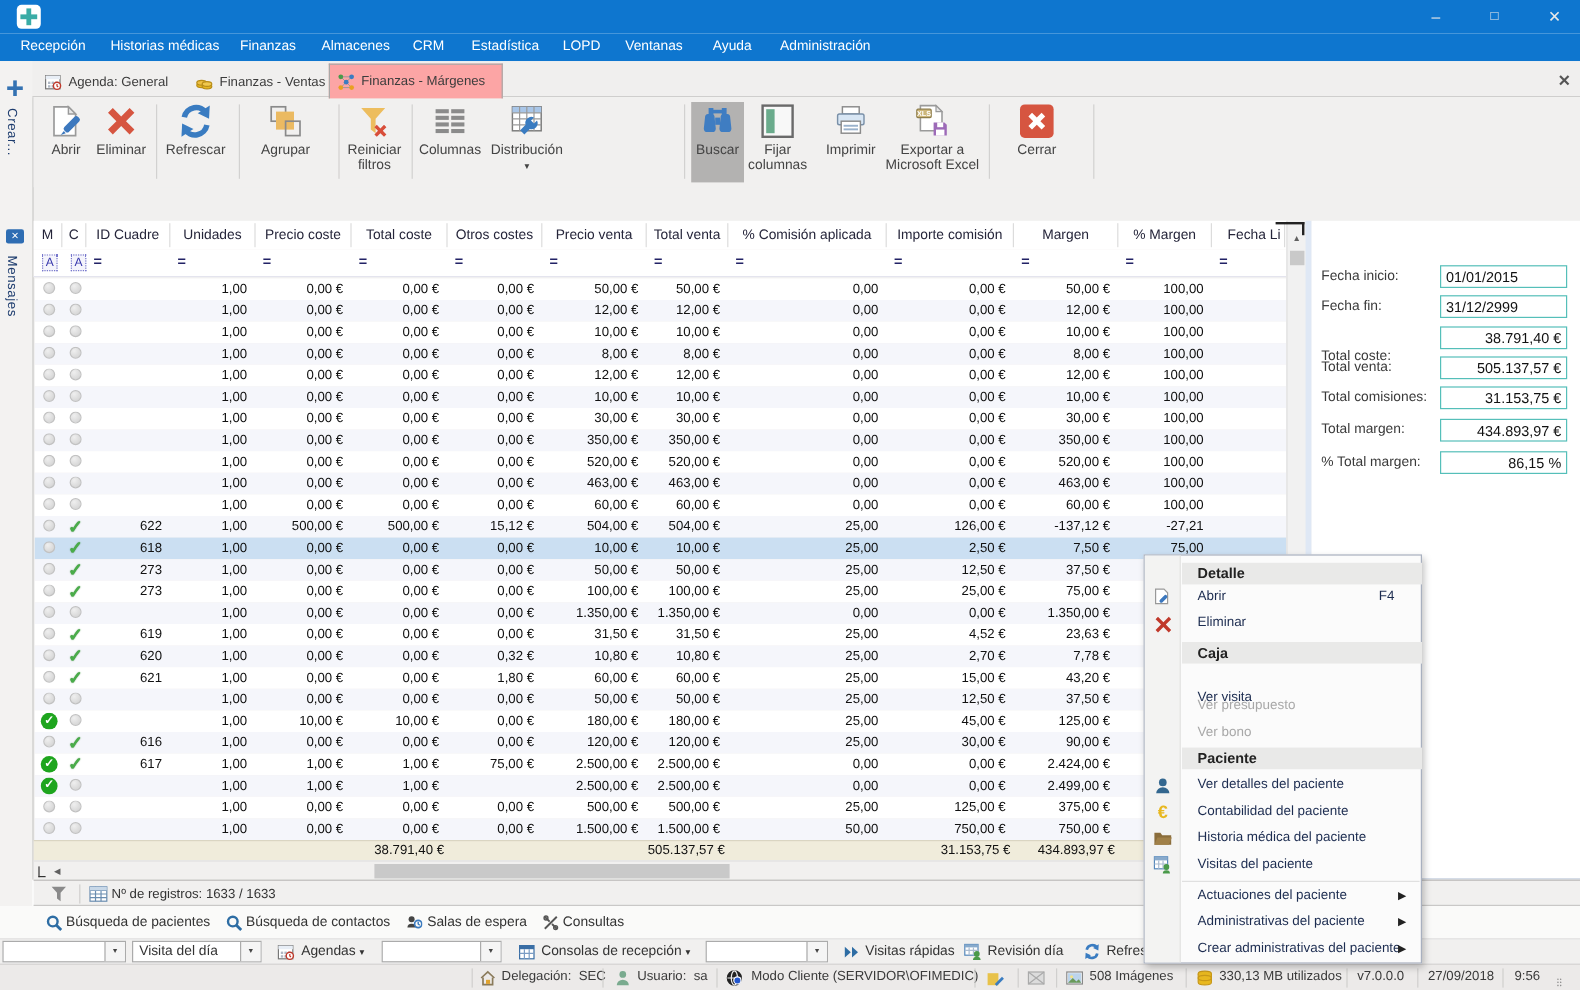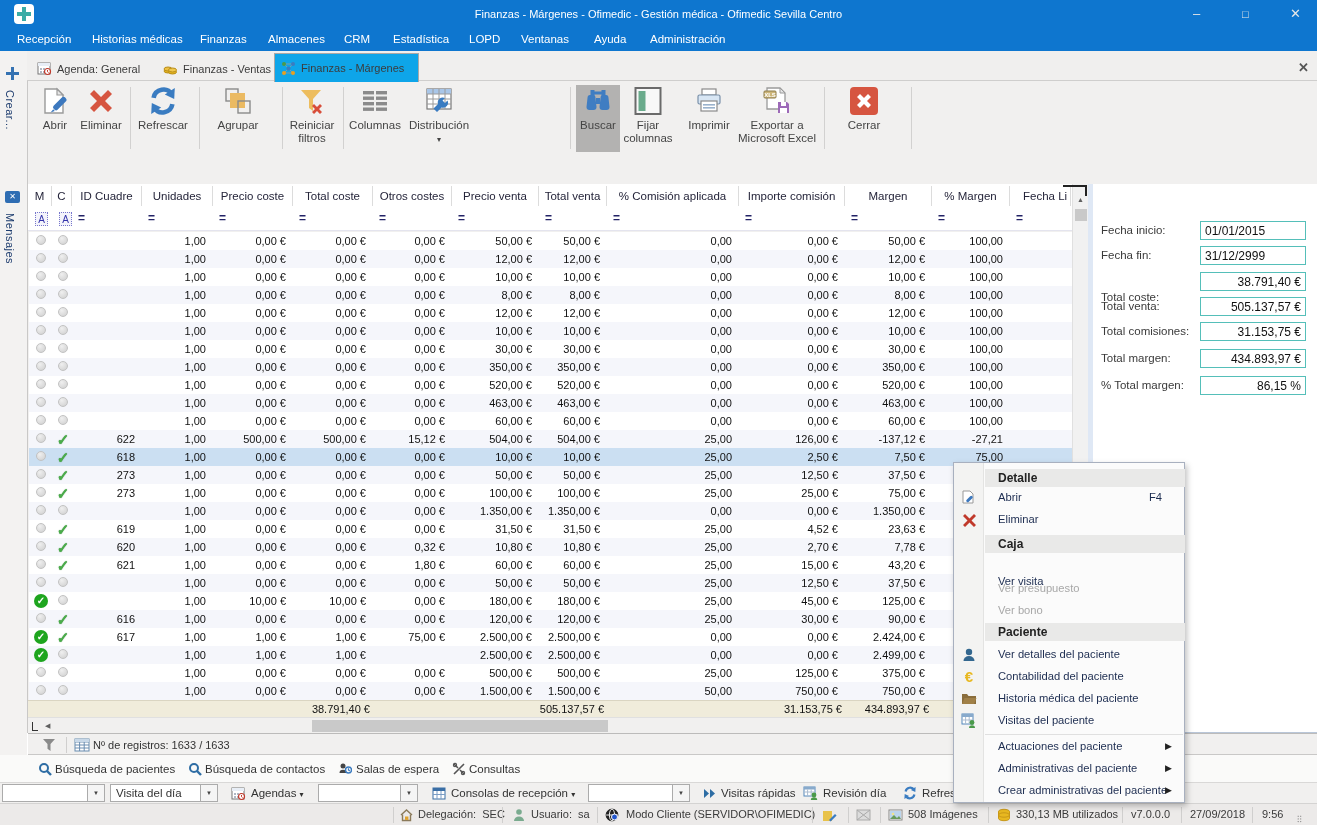--- a/index.html
+++ b/index.html
@@ -9,21 +9,21 @@
 .menubar{left:0;top:28px;width:1317px;height:23px;background:#0e76cf;color:#fff;font-size:11.5px}
 .menubar span{position:absolute;top:5px}
 .apptitle{position:absolute;left:0;right:0;top:8px;text-align:center;color:#fff;font-size:11px}
 .appico{position:absolute;left:14px;top:4px;width:20px;height:20px;background:#fff;border-radius:4px}
 .appico:before{content:"";position:absolute;left:8px;top:3px;width:4px;height:14px;background:#3aaca6}
 .appico:after{content:"";position:absolute;left:3px;top:8px;width:14px;height:4px;background:#3aaca6}
 .winbtn{position:absolute;top:9px;color:#e8e8e8;font-size:13px;line-height:10px}
 
 .tabbar{left:0;top:51px;width:1317px;height:30px;background:#f0efee;border-bottom:1px solid #cfcecd}
 .tab{position:absolute;top:5px;height:25px;font-size:11px;color:#3c3c3c;display:flex;align-items:center;gap:5px;padding:0}
-.tab.active{top:2px;height:29px;background:#0ea5e9;border:1px solid #a9a8a7;border-bottom:none;z-index:3}
+.tab.active{top:2px;height:29px;background:#fca5a5;border:1px solid #a9a8a7;border-bottom:none;z-index:3}
 .tabclose{position:absolute;right:8px;top:9px;color:#555;font-size:13px;font-weight:bold}
 
 .sidebar{left:0;top:51px;width:27px;height:732px;background:#f3f2f1}
 .vtext{position:absolute;left:4px;writing-mode:vertical-rl;font-size:11px;color:#1d3c6e;letter-spacing:.5px}
 .plusico{position:absolute;left:6px;top:16px;width:13px;height:13px}
 .plusico:before{content:"";position:absolute;left:5px;top:0;width:3px;height:13px;background:#3472b2}
 .plusico:after{content:"";position:absolute;left:0;top:5px;width:13px;height:3px;background:#3472b2}
 
 .page{left:27px;top:81px;width:1290px;height:652px;background:#f1f0ef;border-left:1px solid #c9c8c7}
 
@@ -83,21 +83,20 @@
 .mitem{position:absolute;left:44px;font-size:11.2px;color:#1c2c50;white-space:nowrap}
 .mitem.dis{color:#a8a8a8}
 .mico{position:absolute;left:7px;width:17px;height:17px}
 .msub{position:absolute;right:12px;color:#222;font-size:9px}
 .msep{position:absolute;left:31px;width:198px;height:1px;background:#e0e0e0}
 </style></head>
 <body>
 <div id="app">
 <div class="abs titlebar">
  <div class="appico"></div>
- <div class="apptitle">Finanzas - Márgenes - Ofimedic - Gestión médica - Ofimedic Sevilla Centro</div>
  <div class="winbtn" style="left:1193px">–</div>
  <div class="winbtn" style="left:1242px;font-size:11px">□</div>
  <div class="winbtn" style="left:1290px">✕</div>
 </div>
 <div class="abs menubar">
       <span style="left:17px">Recepción</span>
       <span style="left:92px">Historias médicas</span>
       <span style="left:200px">Finanzas</span>
       <span style="left:268px">Almacenes</span>
       <span style="left:344px">CRM</span>

